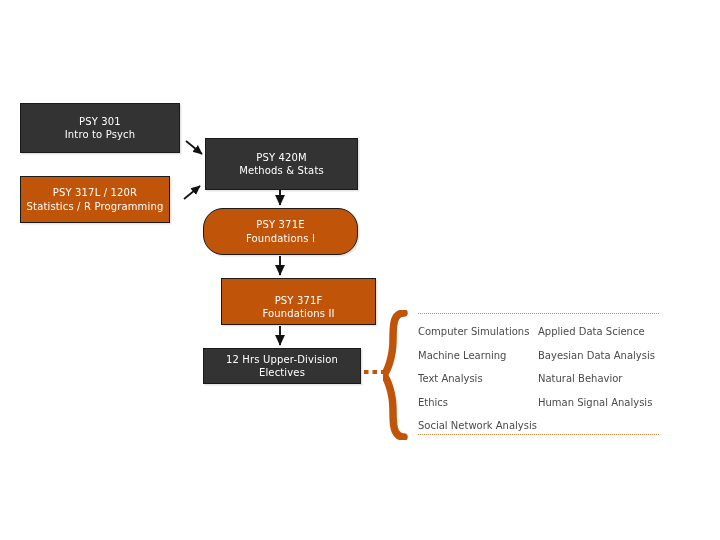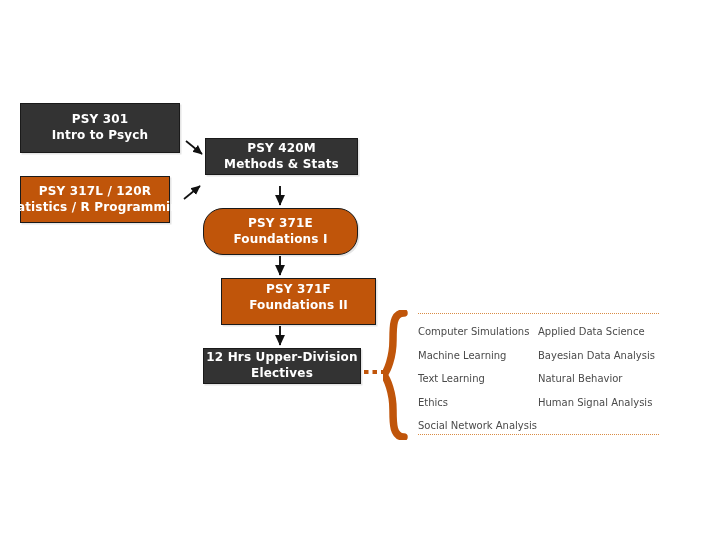--- a/index.html
+++ b/index.html
@@ -25,35 +25,35 @@
   
   .course-box {
     position: absolute;
     box-sizing: border-box;
     border: 1.6px solid #1a1a1a;
     display: flex;
     align-items: center;
     justify-content: center;
     text-align: center;
     color: #ffffff;
-    font-weight: bold;
-    font-size: 12px;
+    font-weight: normal;
+    font-size: 10px;
     line-height: 1.32;
     letter-spacing: 0.15px;
     box-shadow: 1.5px 1.5px 0 rgba(0,0,0,0.10);
-    padding: 10px 4px;
+    padding: 4px 4px;
   }
   .course-box.dark  { background: #333333; }
   .course-box.orange{ background: #c0550a; }
   .course-box .bx-line { display: block; white-space: nowrap; }
 
   
   #box-psy301     { left: 20px;  top: 103px; width: 160px; height: 50px; }
   #box-psy317l    { left: 20px;  top: 176px; width: 150px; height: 47px; }
-  #box-psy420m    { left: 205px; top: 138px; width: 153px; height: 37px; }
+  #box-psy420m    { left: 205px; top: 138px; width: 153px; height: 52px; }
   #box-psy371e    { left: 203px; top: 208px; width: 155px; height: 47px; border-radius: 20px; }
   #box-psy371f    { left: 221px; top: 278px; width: 155px; height: 47px; align-items: flex-end; }
   #box-electives  { left: 203px; top: 348px; width: 158px; height: 36px; }
 
   
   #connectors {
     position: absolute;
     left: 0; top: 0;
     width: 720px; height: 540px;
     pointer-events: none;
@@ -178,21 +178,21 @@
       <svg width="26" height="130" viewBox="0 0 26 130" xmlns="http://www.w3.org/2000/svg">
         <path d="M21,3 C10,3 10,16 10,30 C10,48 4,61 1,65 C4,69 10,82 10,100 C10,114 10,127 21,127" fill="none" stroke="#c0550a" stroke-width="7.5" stroke-linecap="round" stroke-linejoin="round"></path>
       </svg>
     </div>
 
     <div class="dotted-rule" id="rule-top"></div>
 
     <div class="elective-col" id="elective-col-left">
       <div class="elective-item">Computer Simulations</div>
       <div class="elective-item">Machine Learning</div>
-      <div class="elective-item">Text Learning</div>
+      <div class="elective-item">Text Analysis</div>
       <div class="elective-item">Ethics</div>
       <div class="elective-item">Social Network Analysis</div>
     </div>
 
     <div class="elective-col" id="elective-col-right">
       <div class="elective-item">Applied Data Science</div>
       <div class="elective-item">Bayesian Data Analysis</div>
       <div class="elective-item">Natural Behavior</div>
       <div class="elective-item">Human Signal Analysis</div>
     </div>

